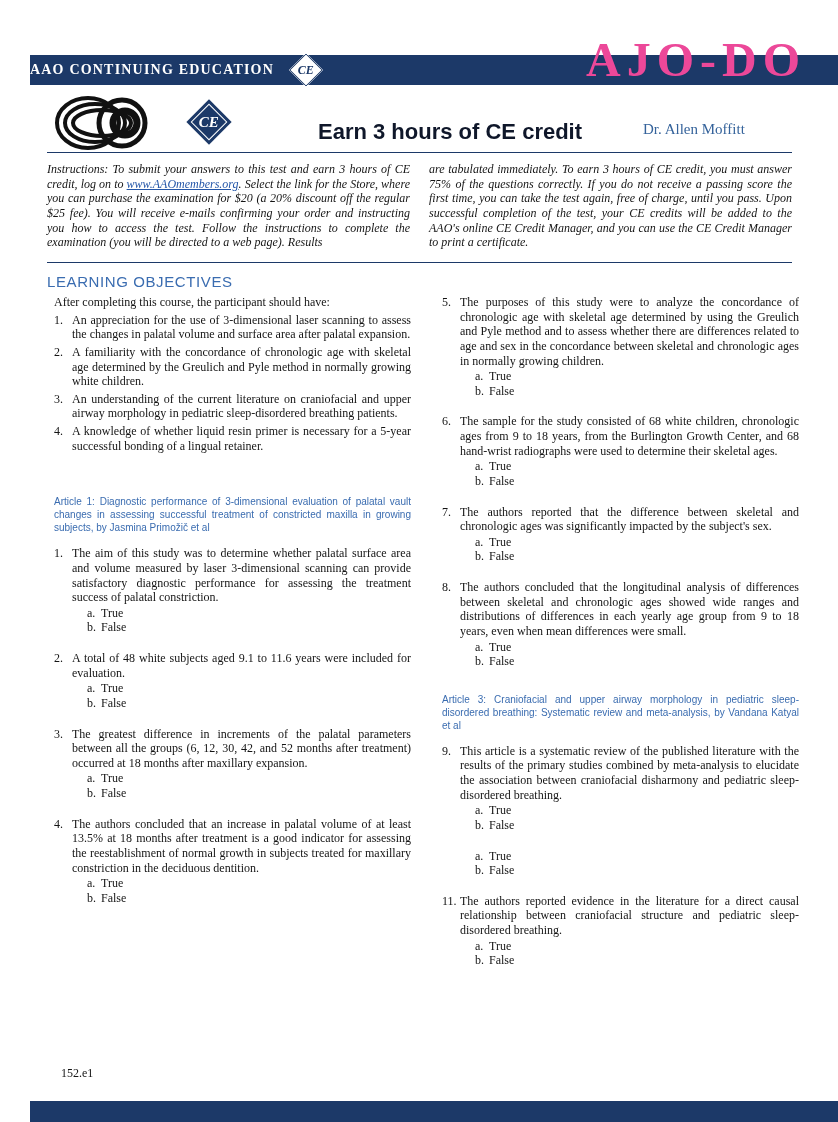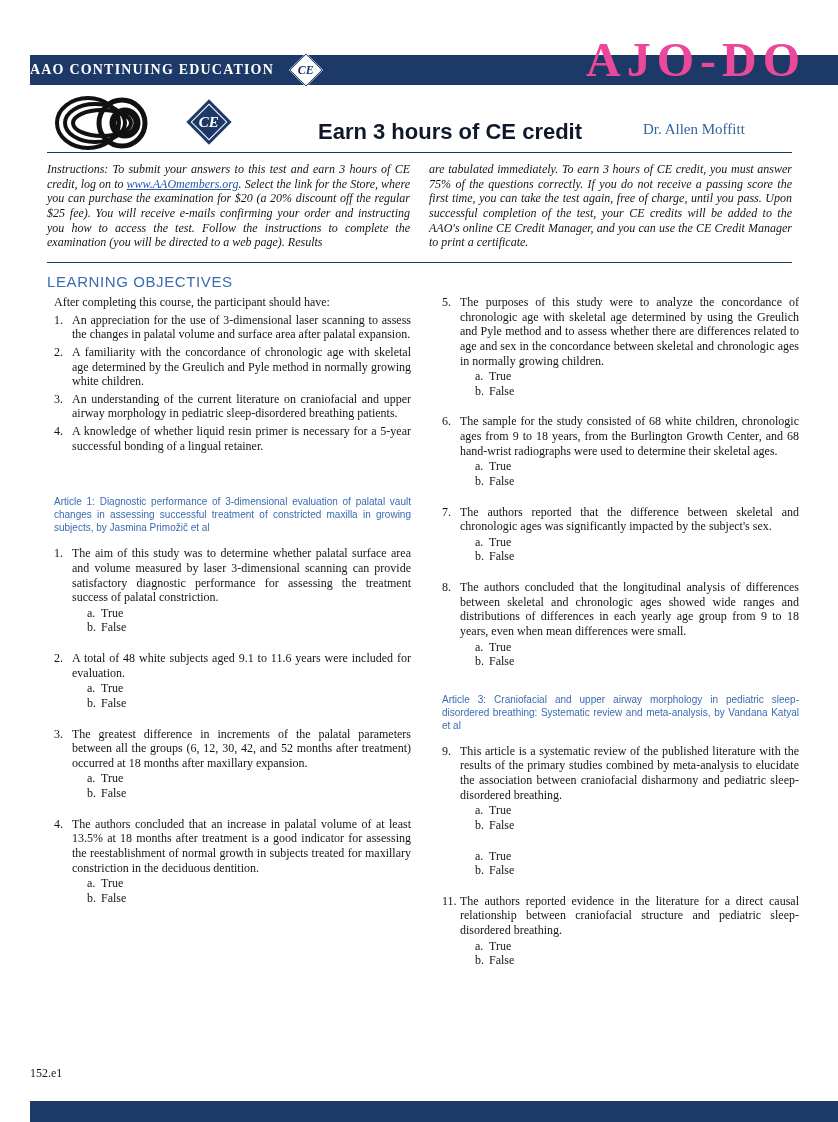--- a/index.html
+++ b/index.html
@@ -86,21 +86,21 @@
     font-family:"Liberation Sans",sans-serif;font-size:10px;line-height:1.3;
     color:#3a6cb0;margin:24px 0 12px 0;text-align:justify;
   }
   .mt-lg{margin-top:42px;}
   .q{margin-bottom:16px;}
   .q-row{display:flex;}
   .q-opts{margin-left:33px;margin-top:1px;}
   .opt{display:flex;}
   .opt-label{min-width:14px;flex-shrink:0;}
   
-  .page-num{position:absolute;left:30px;top:1066px;font-size:12px;}
+  .page-num{position:absolute;left:61px;top:1066px;font-size:12px;}
   .bottom-bar{position:absolute;left:30px;right:0;bottom:0;height:21px;background:#1c3968;}
 </style>
 </head>
 <body>
 
 <div class="page">
 
   <div class="top-bar">
     <span class="bar-title">AAO CONTINUING EDUCATION</span>
     <span class="diamond-sm">

